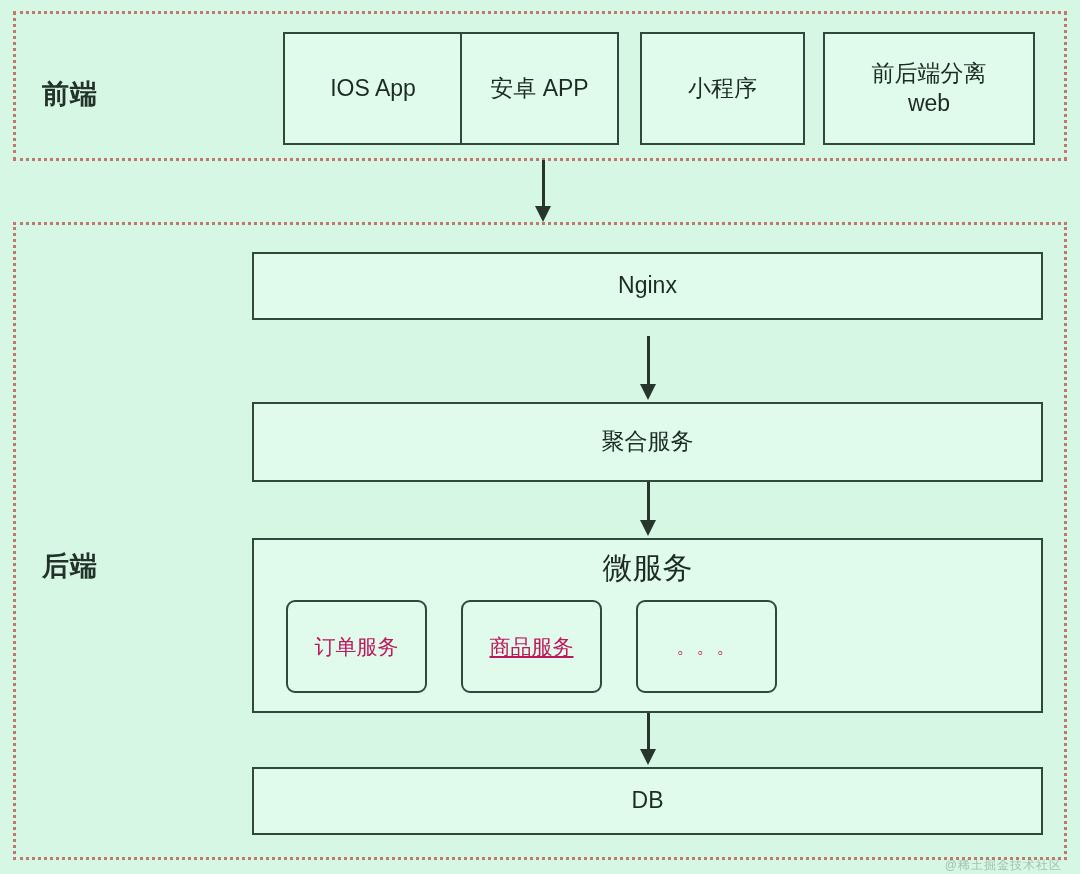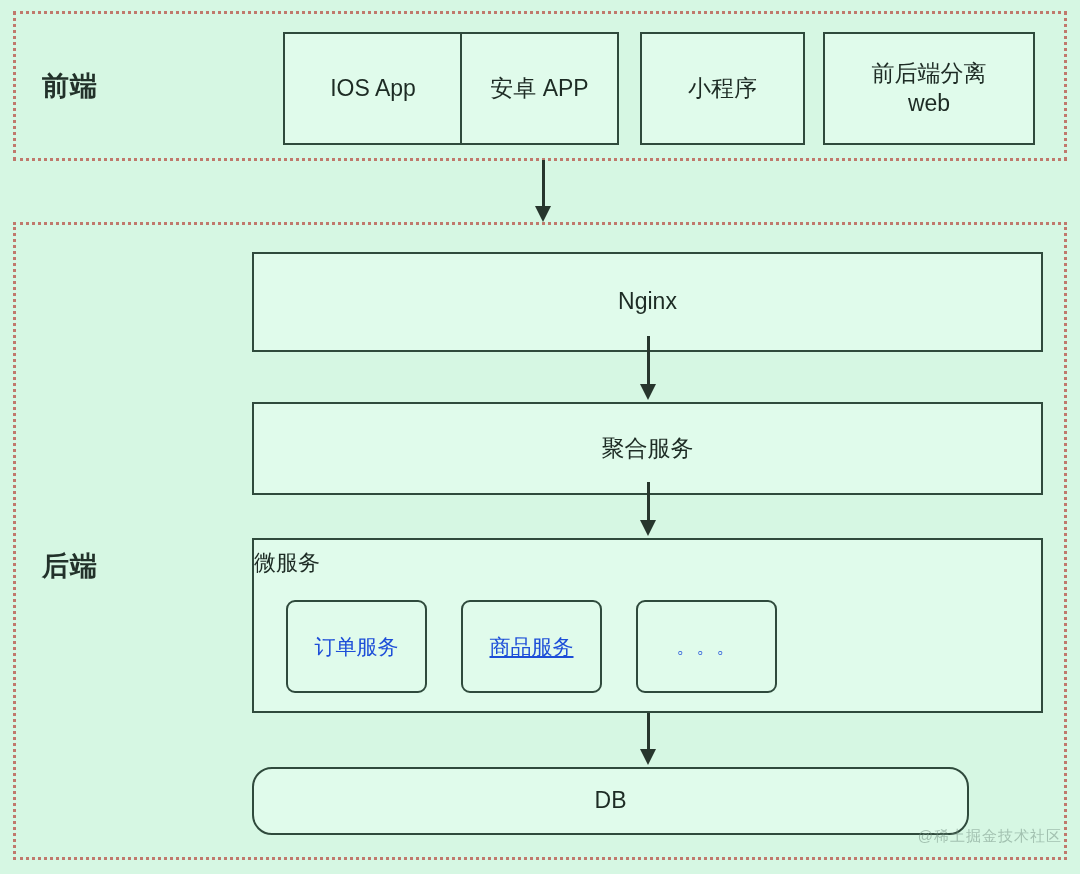--- a/index.html
+++ b/index.html
@@ -45,21 +45,21 @@
   .region-label {
     position: absolute;
     font-size: 27px;
     font-weight: bold;
     letter-spacing: 1px;
     color: #22312a;
     white-space: nowrap;
   }
   #frontend-label {
     left: 42px;
-    top: 68px;
+    top: 76px;
   }
   #backend-label {
     left: 42px;
     top: 548px;
   }
 
   
   .node {
     position: absolute;
     box-sizing: border-box;
@@ -75,58 +75,58 @@
     padding: 2px 6px;
   }
 
   
   #node-ios     { left: 283px; top: 32px;  width: 180px; height: 113px; }
   #node-android { left: 460px; top: 32px;  width: 159px; height: 113px; }
   #node-mini    { left: 640px; top: 32px;  width: 165px; height: 113px; }
   #node-web     { left: 823px; top: 32px;  width: 212px; height: 113px; }
 
   
-  #node-nginx      { left: 252px; top: 252px; width: 791px; height: 100px; }
-  #node-aggregate  { left: 252px; top: 402px; width: 791px; height: 93px; }
-  #node-db         { left: 252px; top: 767px; width: 717px; height: 68px; border-radius: 20px; }
+  #node-nginx      { left: 252px; top: 252px; width: 791px; height: 68px; }
+  #node-aggregate  { left: 252px; top: 402px; width: 791px; height: 80px; }
+  #node-db         { left: 252px; top: 767px; width: 791px; height: 68px; }
 
   
   #node-micro {
     position: absolute;
     left: 252px;
     top: 538px;
     width: 791px;
     height: 175px;
     box-sizing: border-box;
     background: #e0fbeb;
     border: 2px solid #2f4a3c;
   }
   #micro-title {
     position: absolute;
     top: 8px;
     left: 0;
     right: 0;
-    text-align: left;
-    font-size: 22px;
+    text-align: center;
+    font-size: 30px;
     color: #1d2b24;
   }
   .micro-item {
     position: absolute;
     top: 60px;
     width: 141px;
     height: 93px;
     box-sizing: border-box;
     background: #e0fbeb;
     border: 2px solid #2f4a3c;
     border-radius: 9px;
     display: flex;
     align-items: center;
     justify-content: center;
     font-size: 21px;
-    color: #1d4ed8;
+    color: #be185d;
   }
   #micro-item-0 { left: 32px; }
   #micro-item-1 { left: 207px; text-decoration: underline; }
   #micro-item-2 { left: 382px; }
   #micro-item-3 { left: 595px; }
   .micro-item.dots {
     font-size: 18px;
     letter-spacing: 2px;
   }
 
@@ -165,22 +165,22 @@
   #arrow-aggregate-micro .head { top: 38px; }
 
   #arrow-micro-db { left: 639px; top: 713px; height: 54px; }
   #arrow-micro-db .stem { height: 38px; }
   #arrow-micro-db .head { top: 36px; }
 
   
   #watermark {
     position: absolute;
     right: 18px;
-    bottom: 28px;
-    font-size: 15px;
+    bottom: 0;
+    font-size: 12px;
     color: rgba(120, 150, 135, 0.55);
     letter-spacing: 1px;
     white-space: nowrap;
     pointer-events: none;
   }
 </style>
 </head>
 <body>
 
 <div id="canvas">

